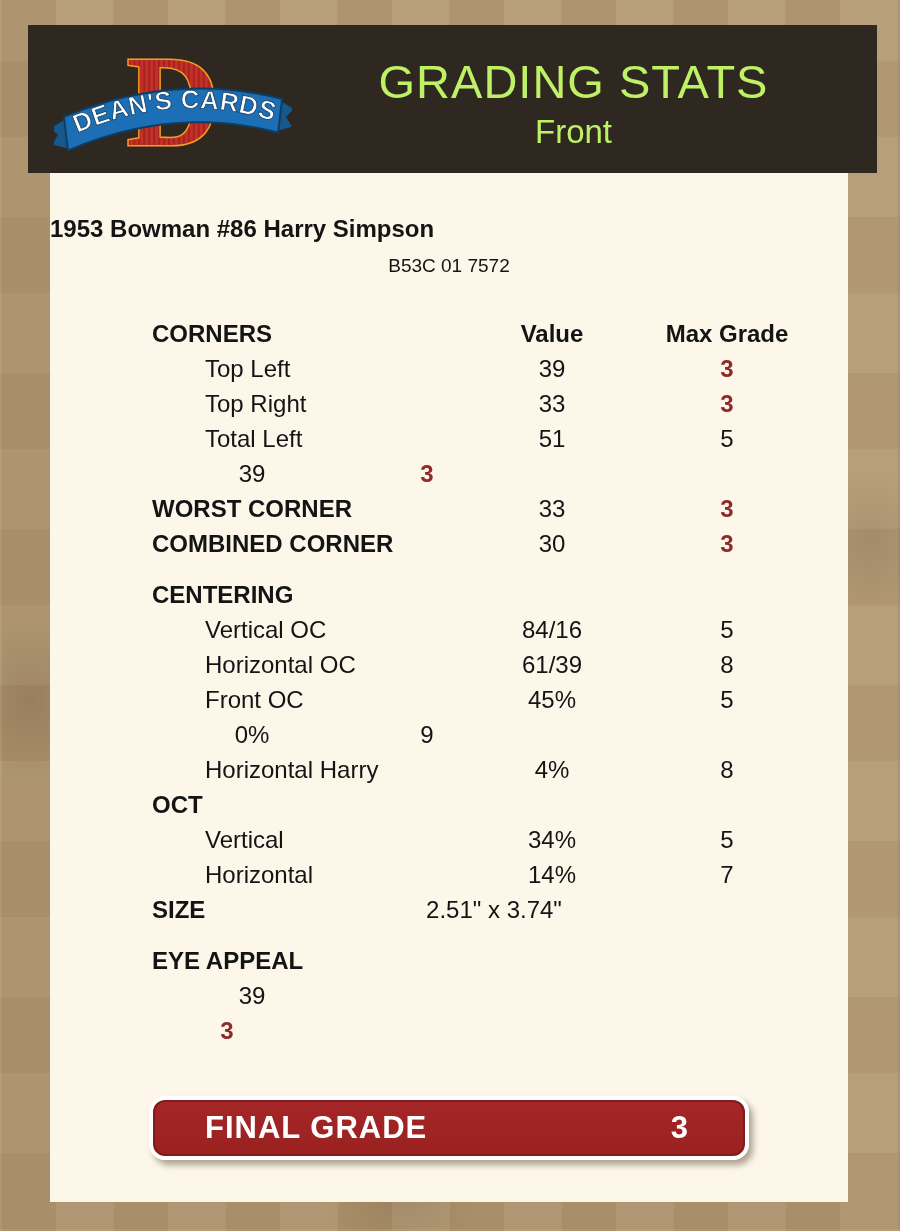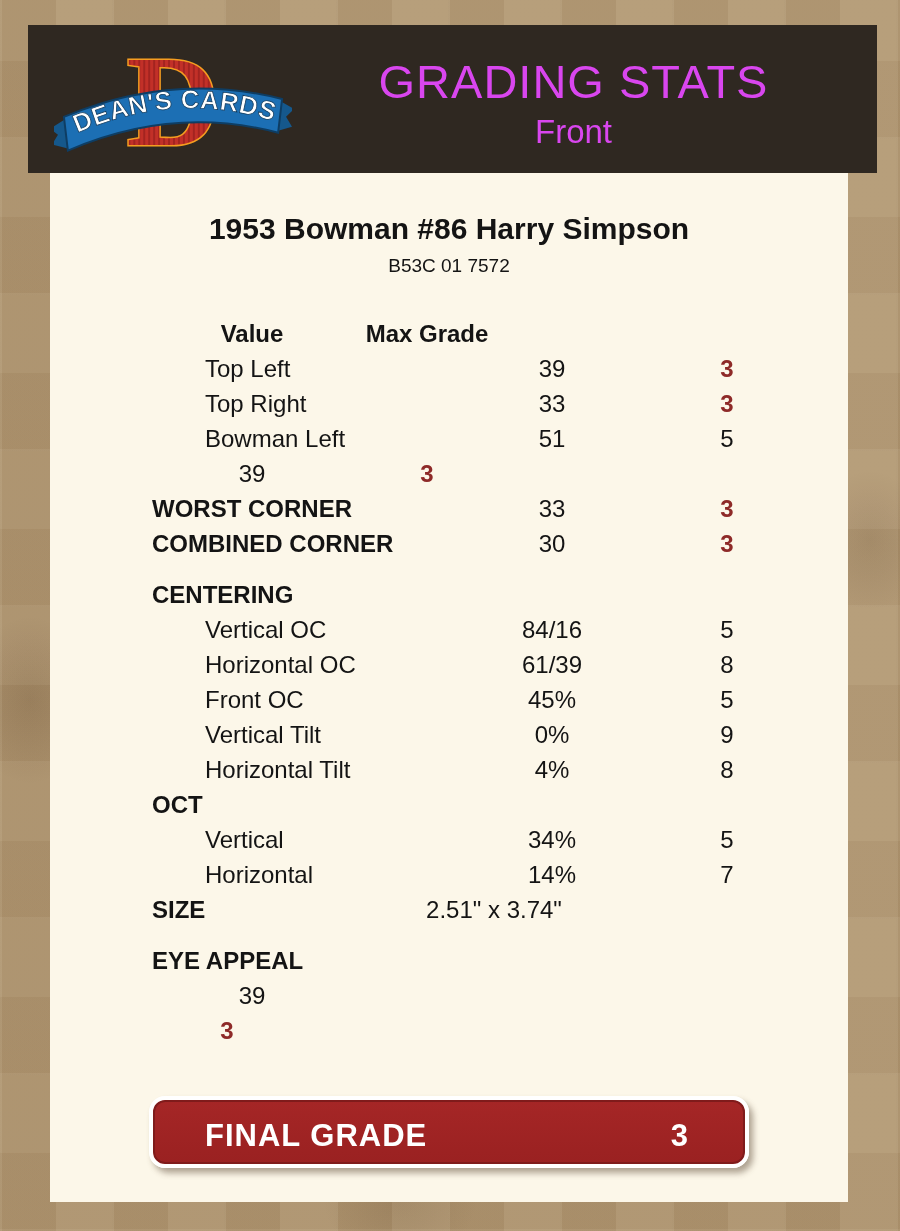--- a/index.html
+++ b/index.html
@@ -19,49 +19,49 @@
       repeating-linear-gradient(0deg, rgba(97,69,44,0.05) 0 78px, rgba(255,255,255,0.03) 78px 156px),
       radial-gradient(90px 120px at 30px 700px, rgba(80,55,30,0.18), transparent 70%),
       radial-gradient(80px 100px at 870px 540px, rgba(80,55,30,0.15), transparent 70%),
       radial-gradient(110px 90px at 400px 1200px, rgba(80,55,30,0.14), transparent 70%);
   }
   .header-bar{
     position:absolute;left:28px;top:25px;width:849px;height:148px;
     background:#2f2821;display:flex;align-items:center;
   }
   .logo-wrap{width:238px;height:140px;margin-left:26px;flex:none;position:relative;}
-  .title-col{flex:1;text-align:center;color:#d946ef;padding:8px 22px 0 0;}
+  .title-col{flex:1;text-align:center;color:#bef264;padding:8px 22px 0 0;}
   .hdr-title{font-size:47px;line-height:1.12;font-weight:400;letter-spacing:1px;}
   .hdr-sub{font-size:33px;line-height:1.1;font-weight:400;margin-top:5px;}
 
   .panel{
     position:absolute;left:50px;top:173px;width:798px;height:1029px;
     background:#fcf7e9;
   }
-  .card-title{margin-top:39px;text-align:center;font-size:30px;font-weight:700;line-height:34px;}
+  .card-title{margin-top:39px;font-size:24px;font-weight:700;line-height:34px;}
   .card-serial{text-align:center;font-size:19px;font-weight:400;line-height:34px;margin-top:3px;}
 
   .grading-table{margin-top:33px;padding-left:102px;}
   .row{display:flex;line-height:35px;font-size:24px;}
   .row.gap{margin-top:16px;flex-direction:column;}
   .lbl{width:300px;flex:none;}
   .lbl.indent{padding-left:53px;box-sizing:border-box;}
   .val{width:200px;flex:none;text-align:center;}
   .max{width:150px;flex:none;text-align:center;}
   .bold{font-weight:700;}
   .max-red{color:#8e2a28;font-weight:700;}
   .size-val{position:relative;left:-58px;}
 
   .final-grade-btn{
     width:484px;height:56px;margin:48px auto 0;
     background:linear-gradient(#a52626,#9a2121);
     border:4px solid #ffffff;border-radius:16px;
     box-shadow:inset 0 0 0 2px #7f1b1b, 4px 5px 6px rgba(80,60,40,0.45);
     display:flex;align-items:center;justify-content:space-between;
-    padding:8px 56px 0 52px;box-sizing:content-box;
+    padding:0 56px 0 52px;box-sizing:content-box;
     color:#ffffff;font-size:31px;font-weight:700;letter-spacing:1px;
     cursor:pointer;
   }
 </style>
 </head>
 <body>
 
 <div class="bg-collage"></div>
 
 <div class="header-bar">
@@ -89,36 +89,37 @@
   </div>
 </div>
 
 <div class="panel">
   <div class="card-title">1953 Bowman #86 Harry Simpson</div>
   <div class="card-serial">B53C 01 7572</div>
 
   <div class="grading-table">
 
     <div class="row">
+      <div class="lbl bold">CORNERS</div>
       <div class="val bold">Value</div>
       <div class="max bold">Max Grade</div>
     </div>
 
     <div class="row">
       <div class="lbl indent">Top Left</div>
       <div class="val">39</div>
       <div class="max max-red">3</div>
     </div>
     <div class="row">
       <div class="lbl indent">Top Right</div>
       <div class="val">33</div>
       <div class="max max-red">3</div>
     </div>
     <div class="row">
-      <div class="lbl indent">Bowman Left</div>
+      <div class="lbl indent">Total Left</div>
       <div class="val">51</div>
       <div class="max">5</div>
     </div>
     <div class="row">
       <div class="val">39</div>
       <div class="max max-red">3</div>
     </div>
     <div class="row">
       <div class="lbl bold">WORST CORNER</div>
       <div class="val">33</div>
@@ -149,26 +150,25 @@
       <div class="lbl indent">Front OC</div>
       <div class="val">45%</div>
       <div class="max">5</div>
     </div>
 
     <div class="row">
       <div class="val"></div>
       <div class="max"></div>
     </div>
     <div class="row">
-      <div class="lbl indent">Vertical Tilt</div>
       <div class="val">0%</div>
       <div class="max">9</div>
     </div>
     <div class="row">
-      <div class="lbl indent">Horizontal Tilt</div>
+      <div class="lbl indent">Horizontal Harry</div>
       <div class="val">4%</div>
       <div class="max">8</div>
     </div>
 
     <div class="row">
       <div class="lbl bold">OCT</div>
       <div class="val"></div>
       <div class="max"></div>
     </div>
     <div class="row">

